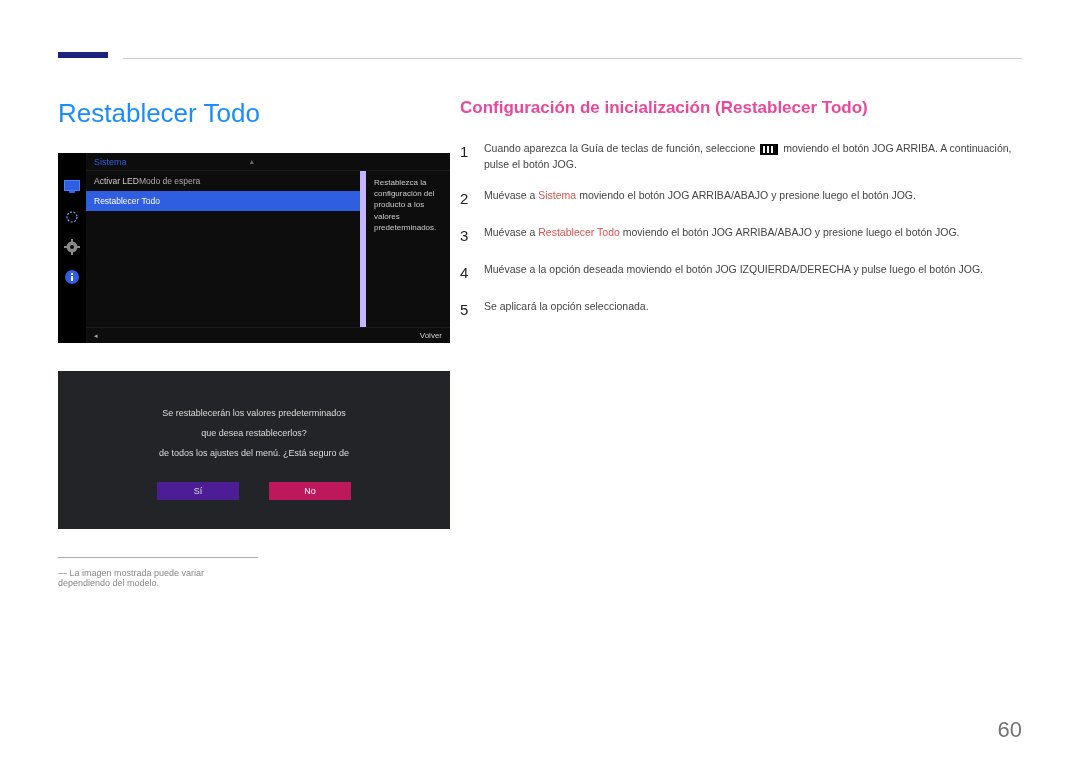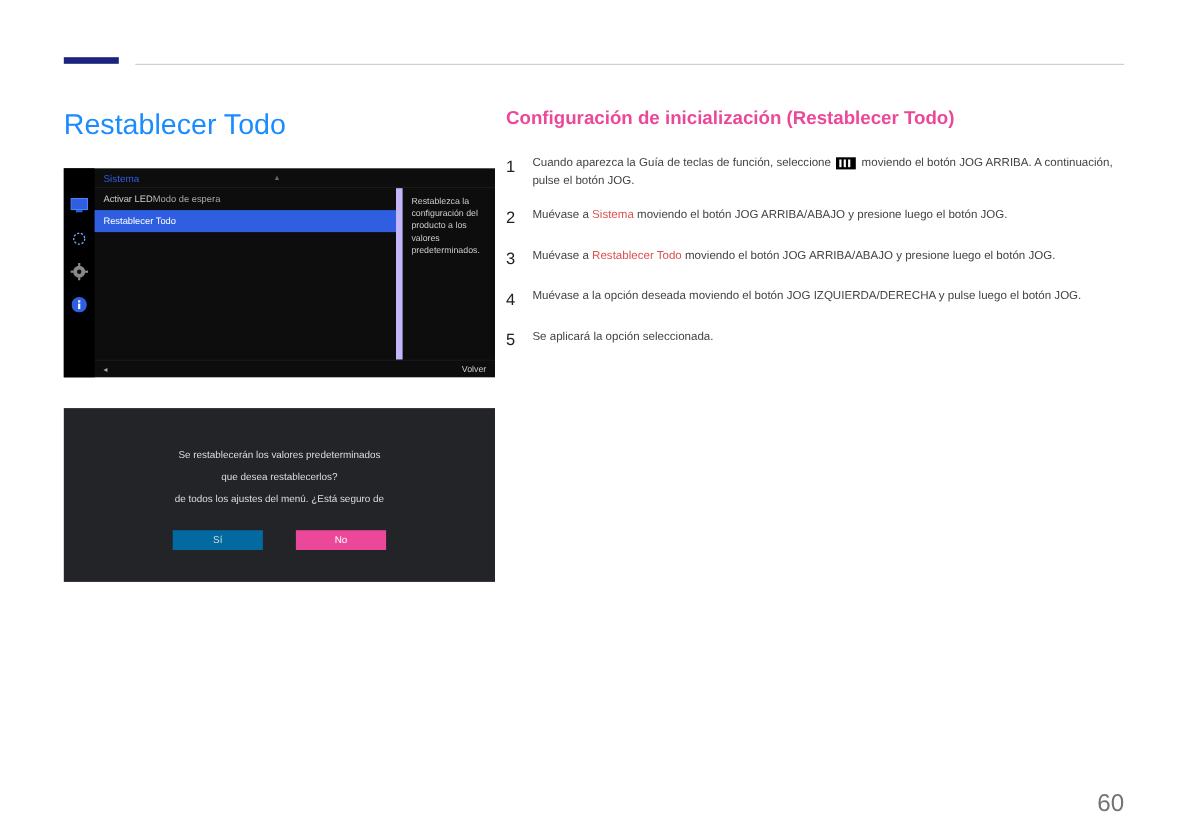--- a/index.html
+++ b/index.html
@@ -168,29 +168,29 @@
     line-height: 2.2;
     margin-bottom: 18px;
   }
   .osd2 .btns {
     display: flex;
     gap: 30px;
   }
   .osd2 .btn {
     width: 82px;
     height: 18px;
-    background: #0369a1;
+    background: #4c1d95;
     display: flex;
     align-items: center;
     justify-content: center;
     font-size: 9px;
     color: #ddd;
   }
   .osd2 .btn.sel {
-    background: #ec4899;
+    background: #be185d;
     color: #fff;
   }
 
   .foot-line {
     margin-top: 28px;
     width: 200px;
     border-top: 1px solid #aaa;
     padding-top: 10px;
   }
   .footnote {
@@ -320,20 +320,23 @@
       <div>Se restablecerán los valores predeterminados</div>
       <div>que desea restablecerlos?</div>
       <div>de todos los ajustes del menú. ¿Está seguro de</div>
     </div>
     <div class="btns">
       <div class="btn">Sí</div>
       <div class="btn sel">No</div>
     </div>
   </div>
 
+  <div class="foot-line">
+    <p class="footnote">La imagen mostrada puede variar dependiendo del modelo.</p>
+  </div>
 </div>
 
 <div class="right-col">
   <h2>Configuración de inicialización (Restablecer Todo)</h2>
 
   <div class="step">
     <div class="num">1</div>
     <div class="txt">
       <span>Cuando aparezca la Guía de teclas de función, seleccione </span><span class="inline-icon"></span><span> moviendo el botón JOG ARRIBA. A continuación, pulse el botón JOG.</span>
     </div>

